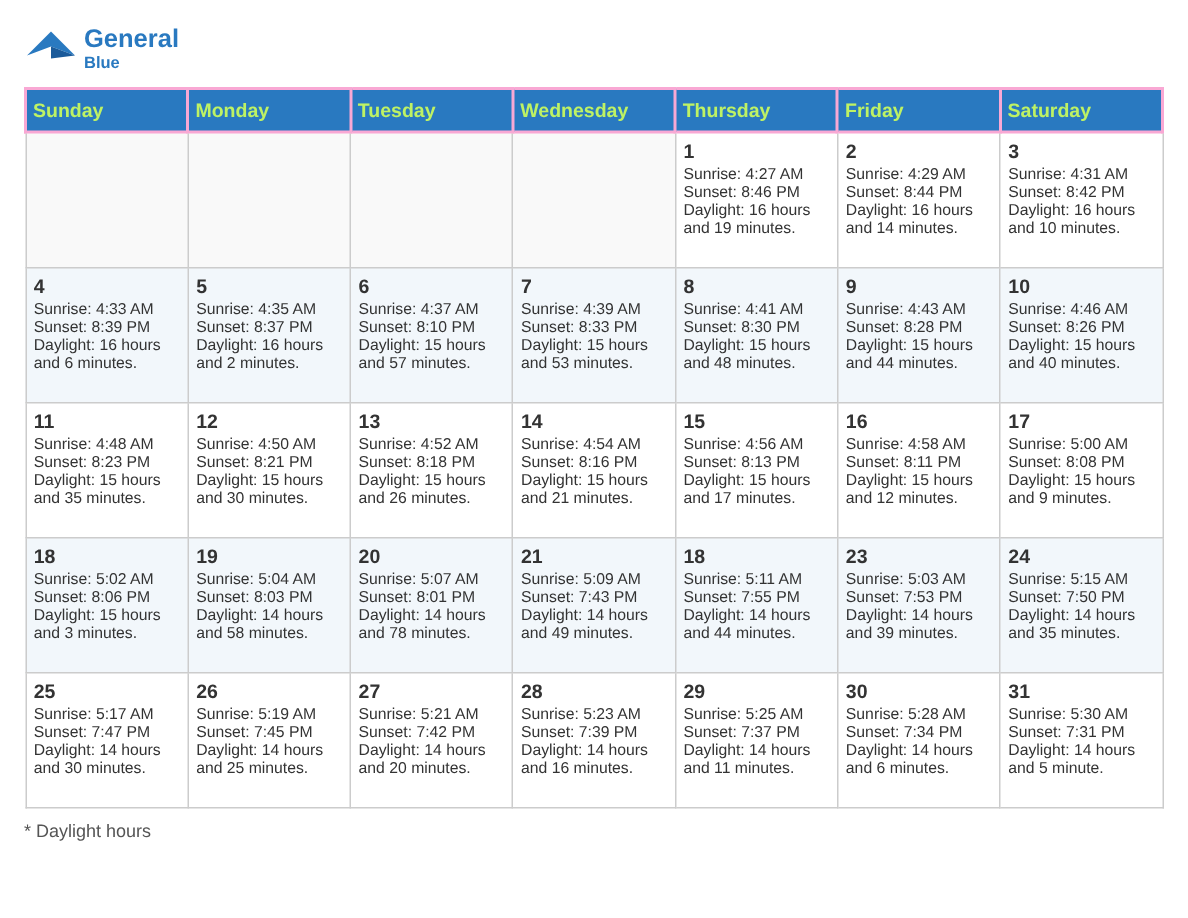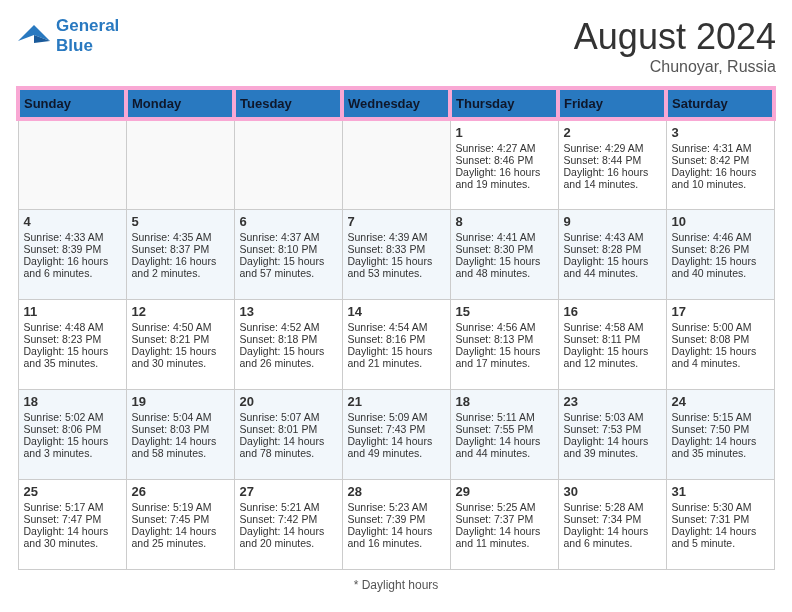--- a/index.html
+++ b/index.html
@@ -38,26 +38,26 @@
       font-size: 16px;
       color: #555;
     }
     table {
       width: 100%;
       border-collapse: collapse;
       table-layout: fixed;
     }
     thead tr th {
       background-color: #2979c0;
-      color: #0f172a;
+      color: #bef264;
       font-size: 13px;
       font-weight: 600;
       padding: 6px 4px;
       text-align: left;
-      border: 4px solid #f9a8d4;
+      border: 2px solid #f9a8d4;
     }
     tbody tr td {
       vertical-align: top;
       border: 1px solid #ccc;
       padding: 4px 5px;
       font-size: 10.5px;
       color: #333;
       min-height: 80px;
       height: 90px;
     }
@@ -74,40 +74,36 @@
       display: block;
       margin-bottom: 2px;
     }
     .empty-cell {
       background: #f9f9f9 !important;
     }
     .footer {
       margin-top: 8px;
       font-size: 12px;
       color: #555;
-      text-align: center;
+      text-align: left;
     }
   </style>
 </head>
 <body>
 
 <div class="header">
   <div class="logo">
     <svg class="logo-bird" viewBox="0 0 36 30" xmlns="http://www.w3.org/2000/svg">
       <polygon points="18,4 34,20 18,14 2,20" fill="#2979c0"></polygon>
       <polygon points="18,14 34,20 18,22" fill="#1a5a9a"></polygon>
     </svg>
     <div>
       <div style="font-size:17px;font-weight:bold;color:#2979c0;">General</div>
-      <div style="font-size:17px;font-weight:bold;color:#2979c0;">Blue</div>
+      <div style="font-size:11px;font-weight:bold;color:#2979c0;">Blue</div>
     </div>
-  </div>
-  <div class="title-block">
-    <div class="month-year">August 2024</div>
-    <div class="location">Chunoyar, Russia</div>
   </div>
 </div>
 
 <table>
   <thead>
     <tr>
     <th>Sunday</th>
         <th>Monday</th>
         <th>Tuesday</th>
         <th>Wednesday</th>
@@ -236,21 +232,21 @@
           <div>Sunrise: 4:58 AM</div>
           <div>Sunset: 8:11 PM</div>
           <div>Daylight: 15 hours</div>
           <div>and 12 minutes.</div>
         </td>
         <td>
           <span class="day-number">17</span>
           <div>Sunrise: 5:00 AM</div>
           <div>Sunset: 8:08 PM</div>
           <div>Daylight: 15 hours</div>
-          <div>and 4 minutes.</div>
+          <div>and 9 minutes.</div>
         </td>
       </tr>
       <tr>
         <td>
           <span class="day-number">18</span>
           <div>Sunrise: 5:02 AM</div>
           <div>Sunset: 8:06 PM</div>
           <div>Daylight: 15 hours</div>
           <div>and 3 minutes.</div>
         </td>

